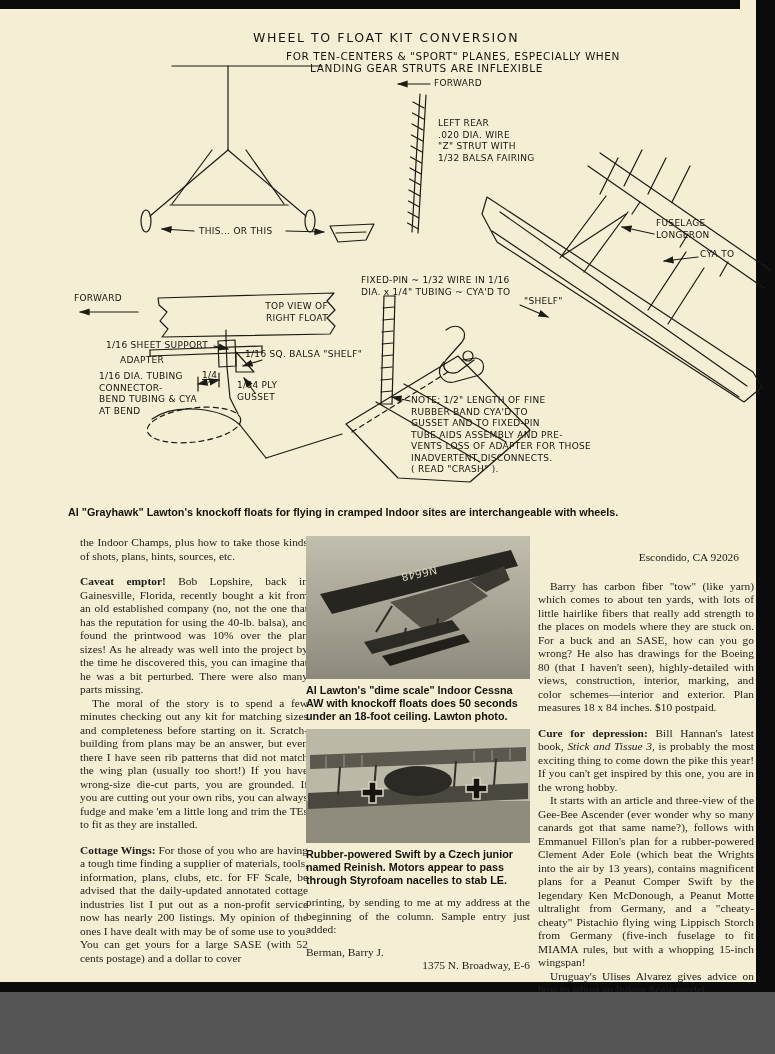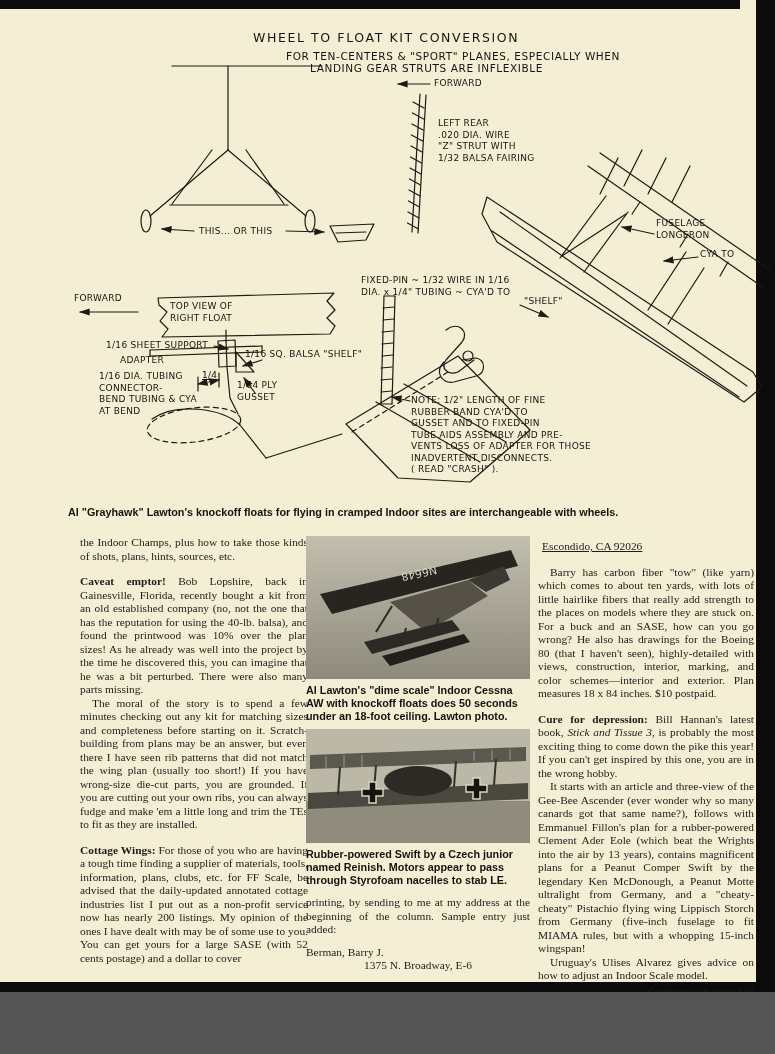--- a/index.html
+++ b/index.html
@@ -19,21 +19,21 @@
   .ink{stroke:#1c1b14;stroke-width:1.2;fill:none;stroke-linecap:round;stroke-linejoin:round;}
   .dash{stroke-dasharray:5 4;}
   .dlabel{
     position:absolute;font-family:"DejaVu Sans",sans-serif;
     font-size:9px;line-height:11.5px;letter-spacing:.3px;
     color:#15140e;white-space:pre;
   }
   .dtitle{font-size:12.5px;letter-spacing:1.6px;}
   .dsub{font-size:10.5px;letter-spacing:.6px;}
   .ditalic{}
-  .dcenter{text-align:left;}
+  .dcenter{text-align:right;}
 
   
   .main-caption{
     position:absolute;left:68px;top:506px;width:680px;
     font-family:"Liberation Sans",sans-serif;font-weight:bold;
     font-size:10.8px;color:#14130d;
   }
   .photo-caption{
     font-family:"Liberation Sans",sans-serif;font-weight:bold;
     font-size:10.8px;line-height:13px;color:#14130d;
@@ -41,21 +41,21 @@
   }
 
   
   .col{position:absolute;top:536px;font-size:11.4px;line-height:13.5px;text-align:justify;}
   .col-left{left:80px;width:228px;}
   .col-mid{left:306px;width:224px;text-align:left;}
   .col-right{left:538px;width:216px;}
   .body-p{margin:0;}
   .gap{margin-top:12px;}
   .indent{text-indent:12px;}
-  .addr{text-align:left;margin:4px;text-decoration:underline;}
+  .addr{text-align:right;margin:15px;}
   .continued{font-style:italic;text-align:right;margin-top:2px;}
 
   .photo{width:224px;overflow:hidden;background:#a8a496;}
   .photo svg{display:block;}
   .photo-2{margin-top:6px;}
   .mid-text{margin-top:9px;}
   .entry{margin-top:9px;text-align:left;}
 
   
   .footer{position:absolute;left:66px;top:1012px;display:flex;align-items:baseline;gap:7px;color:#15803d;}
@@ -283,21 +283,21 @@
         <g fill="#15140f" stroke="#d8d4c4" stroke-width="1.5">
           <path d="M56,60 h7 v-7 h7 v7 h7 v7 h-7 v7 h-7 v-7 h-7 z"></path>
           <path d="M160,56 h7 v-7 h7 v7 h7 v7 h-7 v7 h-7 v-7 h-7 z"></path>
         </g>
       </svg>
     </div>
     <p class="photo-caption">Rubber-powered Swift by a Czech junior named Reinish. Motors appear to pass through Styrofoam nacelles to stab LE.</p>
 
     <p class="body-p mid-text" style="text-align:justify;">printing, by sending to me at my address at the beginning of the column. Sample entry just added:</p>
     <p class="body-p entry">Berman, Barry J.</p>
-    <p class="body-p" style="text-align:center;">1375 N. Broadway, E-6</p>
+    <p class="body-p" style="text-align:right;">1375 N. Broadway, E-6</p>
   </div>
 
   <div class="col col-right">
     <p class="body-p addr">Escondido, CA 92026</p>
     <p class="body-p gap indent">Barry has carbon fiber "tow" (like yarn) which comes to about ten yards, with lots of little hairlike fibers that really add strength to the places on models where they are stuck on. For a buck and an SASE, how can you go wrong? He also has drawings for the Boeing 80 (that I haven't seen), highly-detailed with views, construction, interior, marking, and color schemes—interior and exterior. Plan measures 18 x 84 inches. $10 postpaid.</p>
     <p class="body-p gap"><strong>Cure for depression:</strong><span> Bill Hannan's latest book, </span><em>Stick and Tissue 3</em><span>, is probably the most exciting thing to come down the pike this year! If you can't get inspired by this one, you are in the wrong hobby.</span></p>
     <p class="body-p indent">It starts with an article and three-view of the Gee-Bee Ascender (ever wonder why so many canards got that same name?), follows with Emmanuel Fillon's plan for a rubber-powered Clement Ader Eole (which beat the Wrights into the air by 13 years), contains magnificent plans for a Peanut Comper Swift by the legendary Ken McDonough, a Peanut Motte ultralight from Germany, and a "cheaty-cheaty" Pistachio flying wing Lippisch Storch from Germany (five-inch fuselage to fit MIAMA rules, but with a whopping 15-inch wingspan!</p>
     <p class="body-p indent">Uruguay's Ulises Alvarez gives advice on how to adjust an Indoor Scale model.</p>
     <p class="body-p continued">Continued on page 123</p>
   </div>

